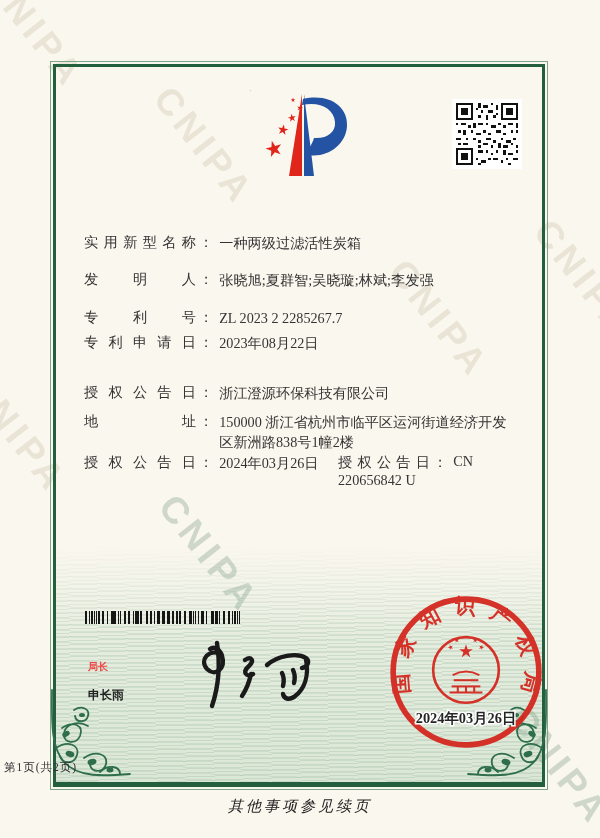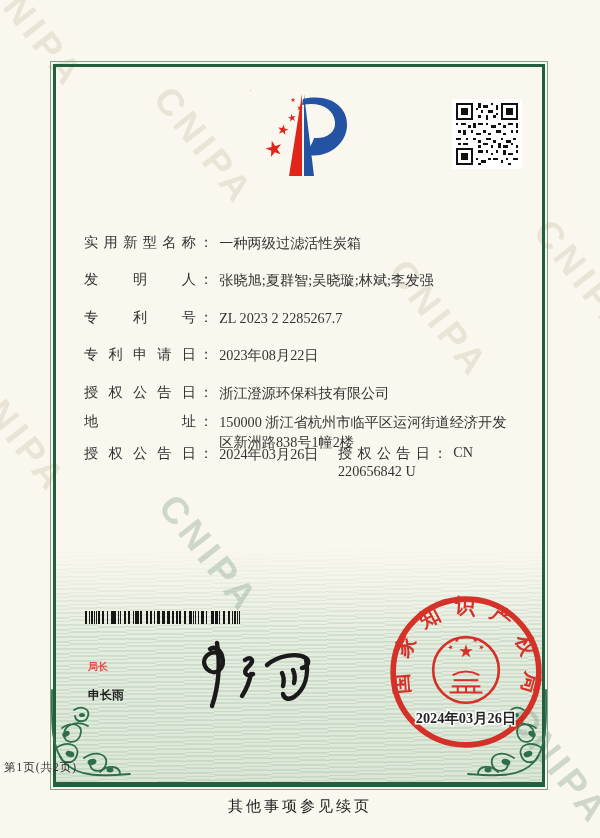--- a/index.html
+++ b/index.html
@@ -58,21 +58,21 @@
              font-weight:bold;font-size:10px;color:#ef4444}
   .dir-name{position:absolute;left:88px;top:687px;font-family:"Liberation Sans",sans-serif;
             font-weight:bold;font-size:12px;color:#222}
   .sig{position:absolute;left:185px;top:638px}
 
   .seal{position:absolute;left:388px;top:594px}
 
   .page-no{position:absolute;left:4px;top:760px;width:100%;text-align:left;font-size:11.5px;
            letter-spacing:1px;color:#333}
   .cont-note{position:absolute;left:0;top:797px;width:100%;text-align:center;font-size:15px;
-             letter-spacing:3px;color:#222}
+             font-style:italic;letter-spacing:3px;color:#222}
 </style>
 </head>
 <body>
 
 <div class="pattern"></div>
 <div class="pattern-fade"></div>
 
 <div class="wm" style="left:-35px;top:8px">CNIPA</div>
 <div class="wm" style="left:135px;top:125px">CNIPA</div>
 <div class="wm" style="left:515px;top:258px">CNIPA</div>
@@ -161,30 +161,30 @@
   <div class="fields">
     <div class="frow" style="top:0">
       <span class="flabel">实用新型名称</span><span class="fcolon">：</span><span class="fvalue">一种两级过滤活性炭箱</span>
     </div>
     <div class="frow" style="top:37px">
       <span class="flabel">发明人</span><span class="fcolon">：</span><span class="fvalue">张晓旭;夏群智;吴晓璇;林斌;李发强</span>
     </div>
     <div class="frow" style="top:75px">
       <span class="flabel">专利号</span><span class="fcolon">：</span><span class="fvalue">ZL 2023 2 2285267.7</span>
     </div>
-    <div class="frow" style="top:112px">
+    <div class="frow" style="top:100px">
       <span class="flabel">专利申请日</span><span class="fcolon">：</span><span class="fvalue">2023年08月22日</span>
     </div>
     <div class="frow" style="top:150px">
       <span class="flabel">授权公告日</span><span class="fcolon">：</span><span class="fvalue">浙江澄源环保科技有限公司</span>
     </div>
     <div class="frow" style="top:179px">
       <span class="flabel">地址</span><span class="fcolon">：</span><span class="fvalue">150000 浙江省杭州市临平区运河街道经济开发区新洲路838号1幢2楼</span>
     </div>
-    <div class="frow" style="top:211px">
+    <div class="frow" style="top:220px">
       <span class="flabel">授权公告日</span><span class="fcolon">：</span><span class="fvalue" style="width:130px">2024年03月26日</span>
       <span class="pair2">
         <span class="flabel2">授权公告日</span><span class="fcolon">：</span><span>CN 220656842 U</span>
       </span>
     </div>
   </div>
 
   <div class="paras">
   </div>
 

